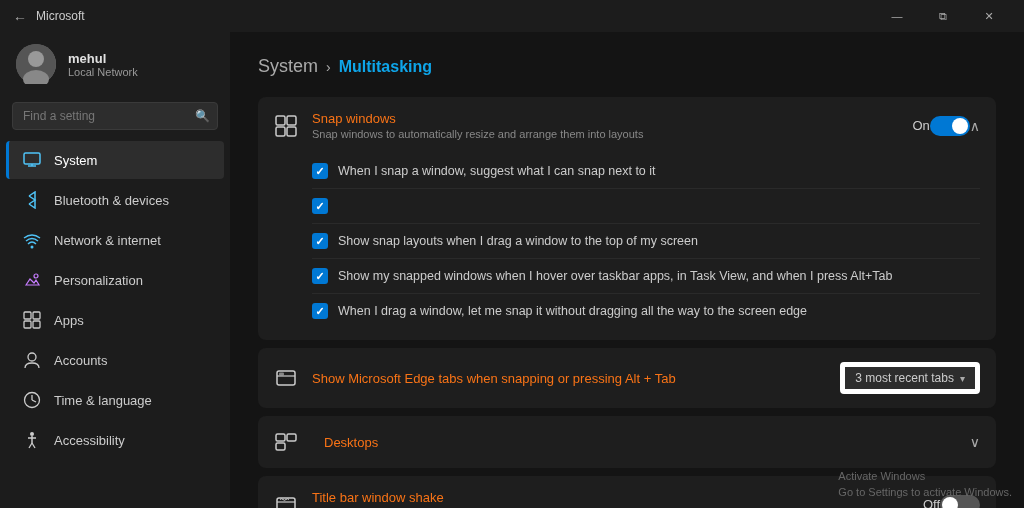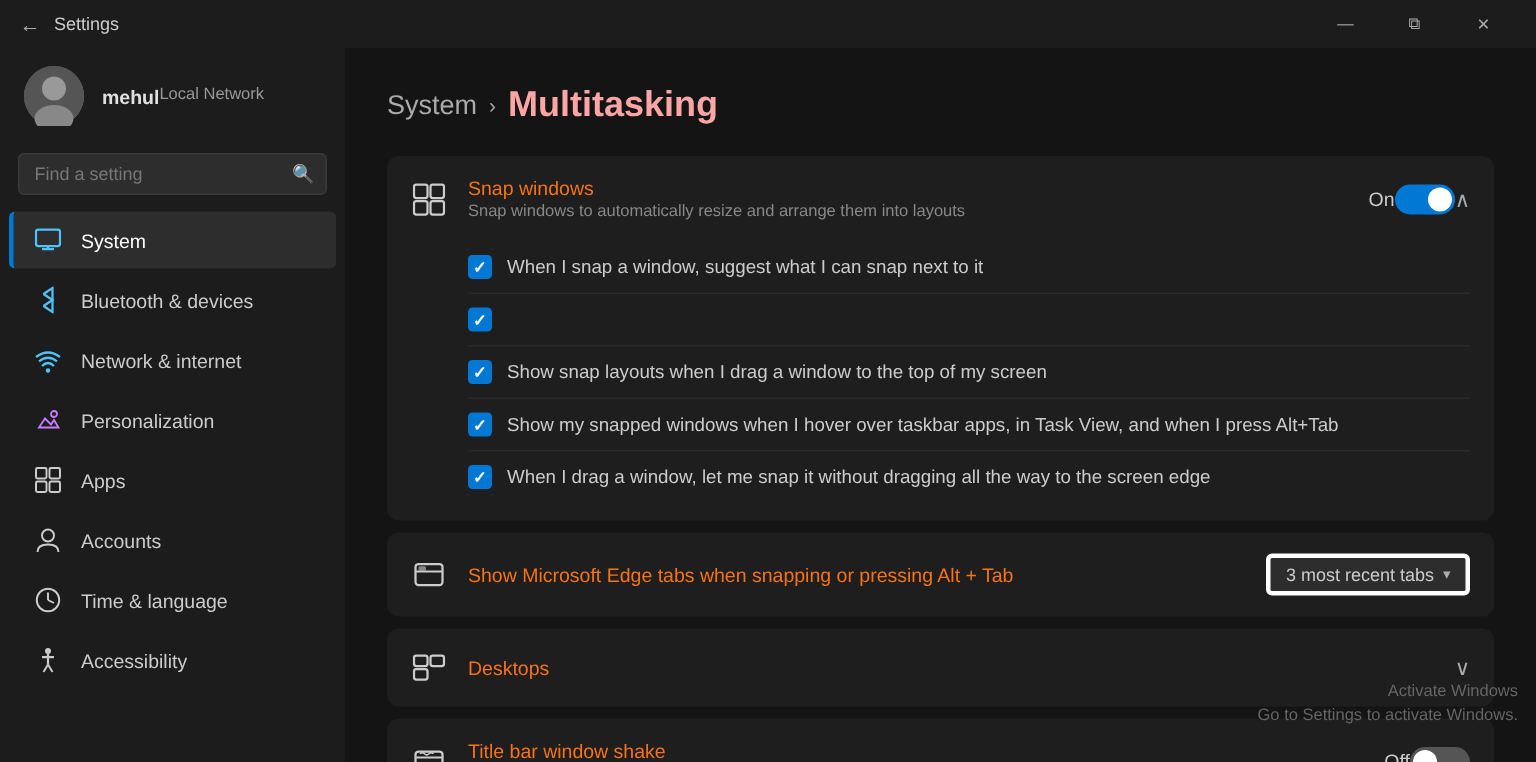--- a/index.html
+++ b/index.html
@@ -89,21 +89,21 @@
       height: 40px;
       border-radius: 50%;
       background: linear-gradient(135deg, #555, #888);
       display: flex;
       align-items: center;
       justify-content: center;
       font-size: 16px;
       color: #fff;
       flex-shrink: 0;
     }
-    .user-info { display: flex; flex-direction: row; }
+    .user-info { display: flex; flex-direction: column; }
     .user-name { font-size: 13px; font-weight: 600; color: #e0e0e0; }
     .user-type { font-size: 11px; color: #999; }
 
     
     .search-box {
       margin: 6px 12px 10px;
       position: relative;
     }
     .search-input {
       width: 100%;
@@ -171,23 +171,23 @@
     .breadcrumb-parent {
       font-size: 18px;
       color: #aaa;
       font-weight: 400;
     }
     .breadcrumb-sep {
       color: #aaa;
       font-size: 14px;
     }
     .breadcrumb-current {
-      font-size: 24px;
+      font-size: 16px;
       font-weight: 700;
-      color: #fca5a5;
+      color: #0ea5e9;
     }
 
     
     .settings-card {
       background: #1e1e1e;
       border-radius: 8px;
       margin-bottom: 8px;
     }
     .card-header {
       display: flex;
@@ -267,58 +267,58 @@
     }
     .checkbox-check { color: #fff; font-size: 11px; font-weight: bold; }
     .sub-option-text { font-size: 12.5px; color: #ccc; }
 
     
     .dropdown-control {
       display: flex;
       align-items: center;
       gap: 6px;
       background: #2d2d2d;
-      border: 3px solid #ffffff;
+      border: 5px solid #ffffff;
       border-radius: 4px;
       padding: 4px 10px;
       cursor: pointer;
       color: #ccc;
       font-size: 12px;
     }
     .dropdown-arrow { font-size: 10px; color: #aaa; }
 
     
     .desktops-header {
       display: flex;
       align-items: center;
       padding: 14px 16px;
-      gap: 14px;
+      gap: 26px;
       cursor: pointer;
     }
 
     
     .activate-watermark {
       position: absolute;
-      bottom: 23px;
+      bottom: 8px;
       right: 12px;
-      text-align: right;
+      text-align: left;
     }
     .activate-watermark p {
       font-size: 11px;
       color: #666;
       line-height: 1.4;
     }
   </style>
 </head>
 <body>
 
 <div class="titlebar">
   <div class="titlebar-left">
     <div class="titlebar-back">←</div>
-    <span class="titlebar-title">Settings</span>
+    <span class="titlebar-title">Microsoft</span>
   </div>
   <div class="titlebar-controls">
     <div class="titlebar-btn">—</div>
     <div class="titlebar-btn">⧉</div>
     <div class="titlebar-btn close">✕</div>
   </div>
 </div>
 
 <div class="main-layout">
 

